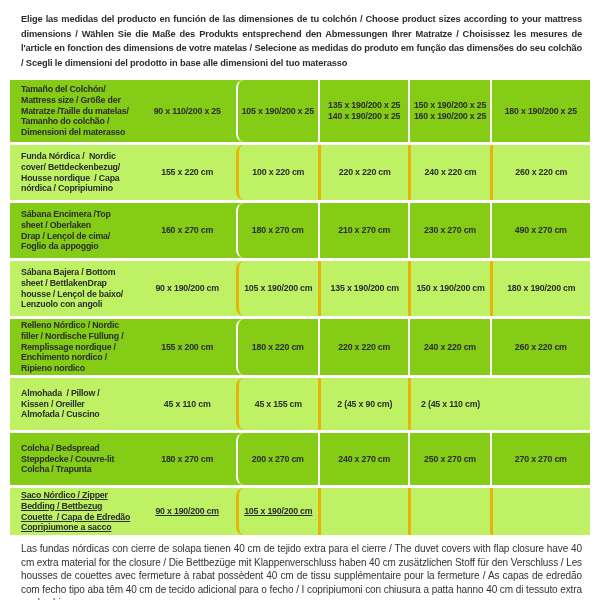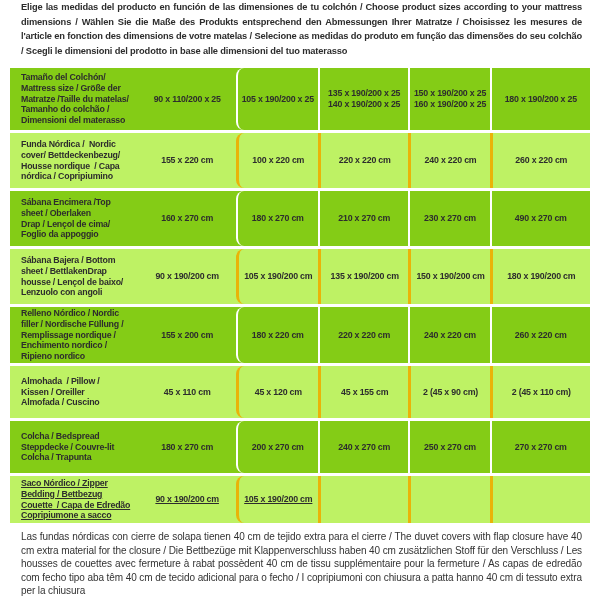--- a/index.html
+++ b/index.html
@@ -9,20 +9,21 @@
     height: 600px;
     background: #ffffff;
     font-family: "Liberation Sans", sans-serif;
     color: #2d2d2d;
     overflow: hidden;
   }
   .page {
     width: 600px;
     height: 600px;
     box-sizing: border-box;
+    padding-top: 12px;
   }
   .intro {
     margin: 0 18px 10px 21px;
     font-size: 9.3px;
     font-weight: bold;
     line-height: 14.5px;
     letter-spacing: -0.15px;
     text-align: justify;
   }
   .size-table {
@@ -145,21 +146,20 @@
       <div class="cell val">220 x 220 cm</div>
       <div class="cell val">240 x 220 cm</div>
       <div class="cell val">260 x 220 cm</div>
     </div>
 
     <div class="row plain row-h52">
       <div class="cell label">Almohada  / Pillow /
 Kissen / Oreiller
 Almofada / Cuscino</div>
       <div class="cell val">45 x 110 cm</div>
-      <div class="cell val">45 x 120 cm</div>
       <div class="cell val">45 x 155 cm</div>
       <div class="cell val">2 (45 x 90 cm)</div>
       <div class="cell val">2 (45 x 110 cm)</div>
     </div>
 
     <div class="row shaded row-h52">
       <div class="cell label">Colcha / Bedspread
 Steppdecke / Couvre-lit
 Colcha / Trapunta</div>
       <div class="cell val">180 x 270 cm</div>

